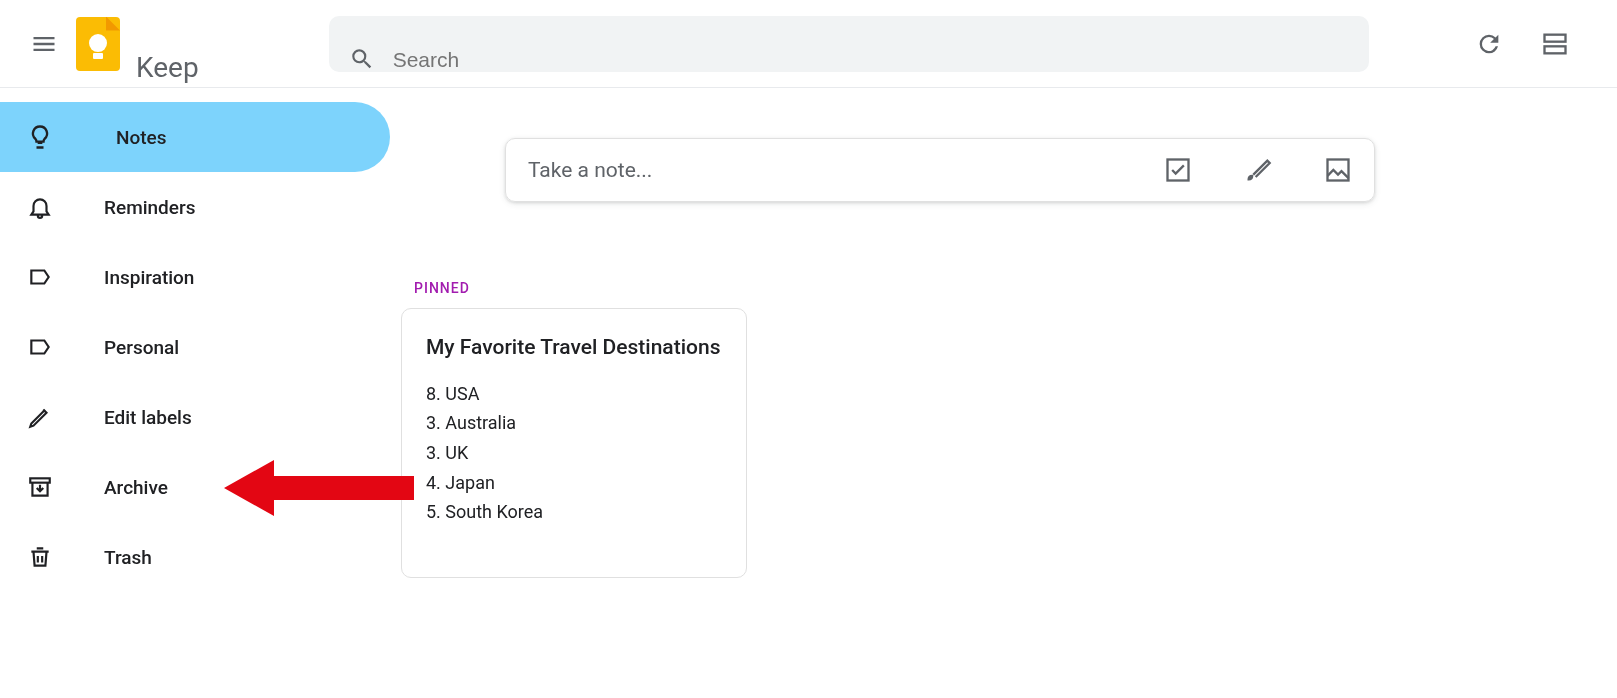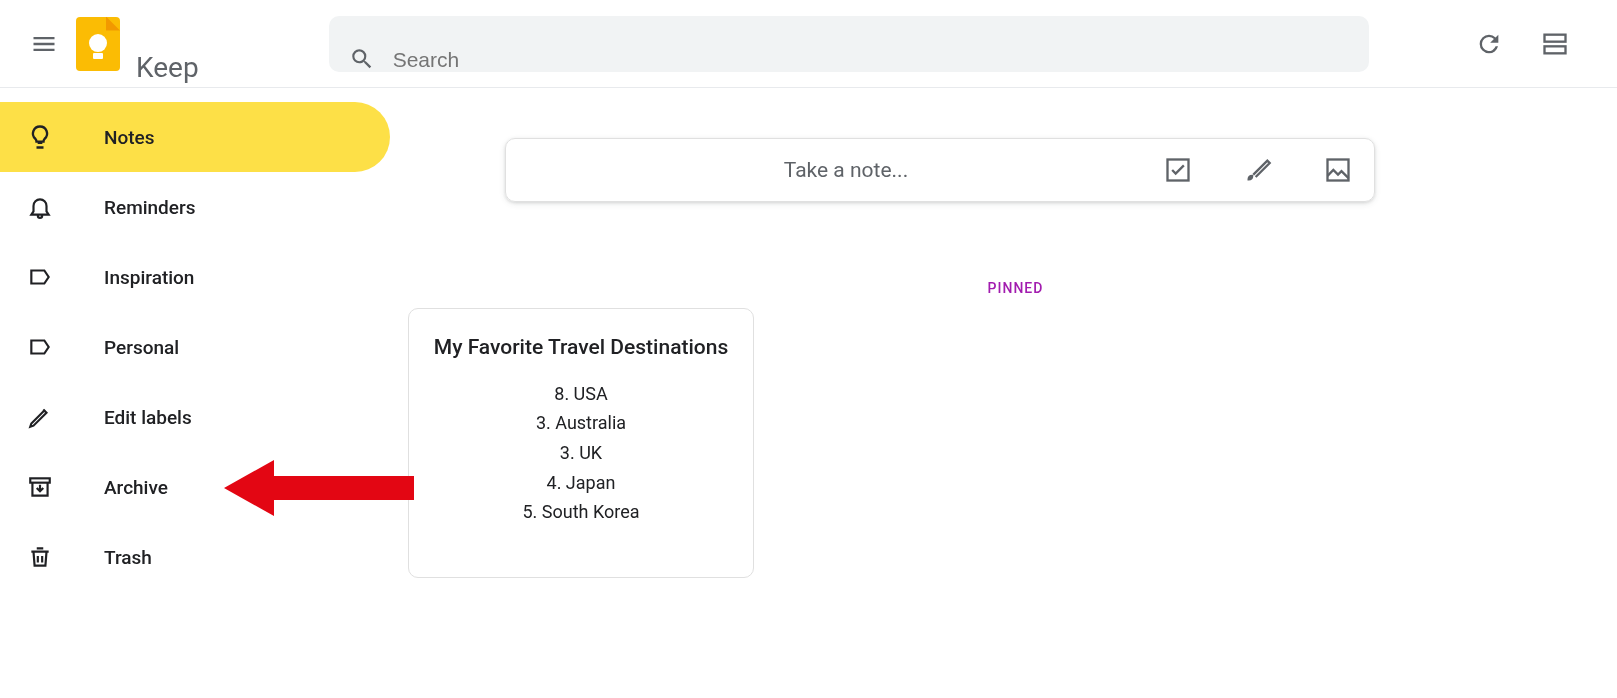--- a/index.html
+++ b/index.html
@@ -109,42 +109,42 @@
   .nav-item {
     height: 70px;
     display: flex;
     align-items: center;
     padding-left: 26px;
     border-radius: 0 35px 35px 0;
     cursor: pointer;
     position: relative;
   }
   .nav-item.active {
-    background: #fde047;
+    background: #7dd3fc;
+    gap: 12px;
   }
   .nav-item .nav-icon {
     width: 28px;
     display: flex;
     align-items: center;
     justify-content: center;
     color: #202124;
   }
   .nav-item.active .nav-icon { color: #202124; }
   .nav-label {
     margin-left: 50px;
     font-size: 19px;
     color: #202124;
     font-weight: 500;
   }
 
   .main {
     flex: 1;
     padding: 50px 0 0 0;
     position: relative;
-    text-align: center;
   }
   .take-note {
     width: 870px;
     height: 64px;
     margin-left: 115px;
     border: 1px solid #e0e0e0;
     border-radius: 10px;
     box-shadow: 0 1px 3px rgba(60,64,67,0.15), 0 2px 6px rgba(60,64,67,0.1);
     display: flex;
     align-items: center;
@@ -163,21 +163,21 @@
 
   .section-label {
     margin: 78px 0 12px 24px;
     font-size: 14px;
     letter-spacing: 1px;
     color: #a21caf;
     font-weight: 500;
   }
   .note-card {
     width: 346px;
-    margin-left: 18px;
+    margin-left: 11px;
     border: 1px solid #e0e0e0;
     border-radius: 10px;
     padding: 22px 24px 50px 24px;
   }
   .note-title {
     font-size: 21px;
     font-weight: 500;
     color: #202124;
     line-height: 1.6;
     margin-bottom: 14px;

